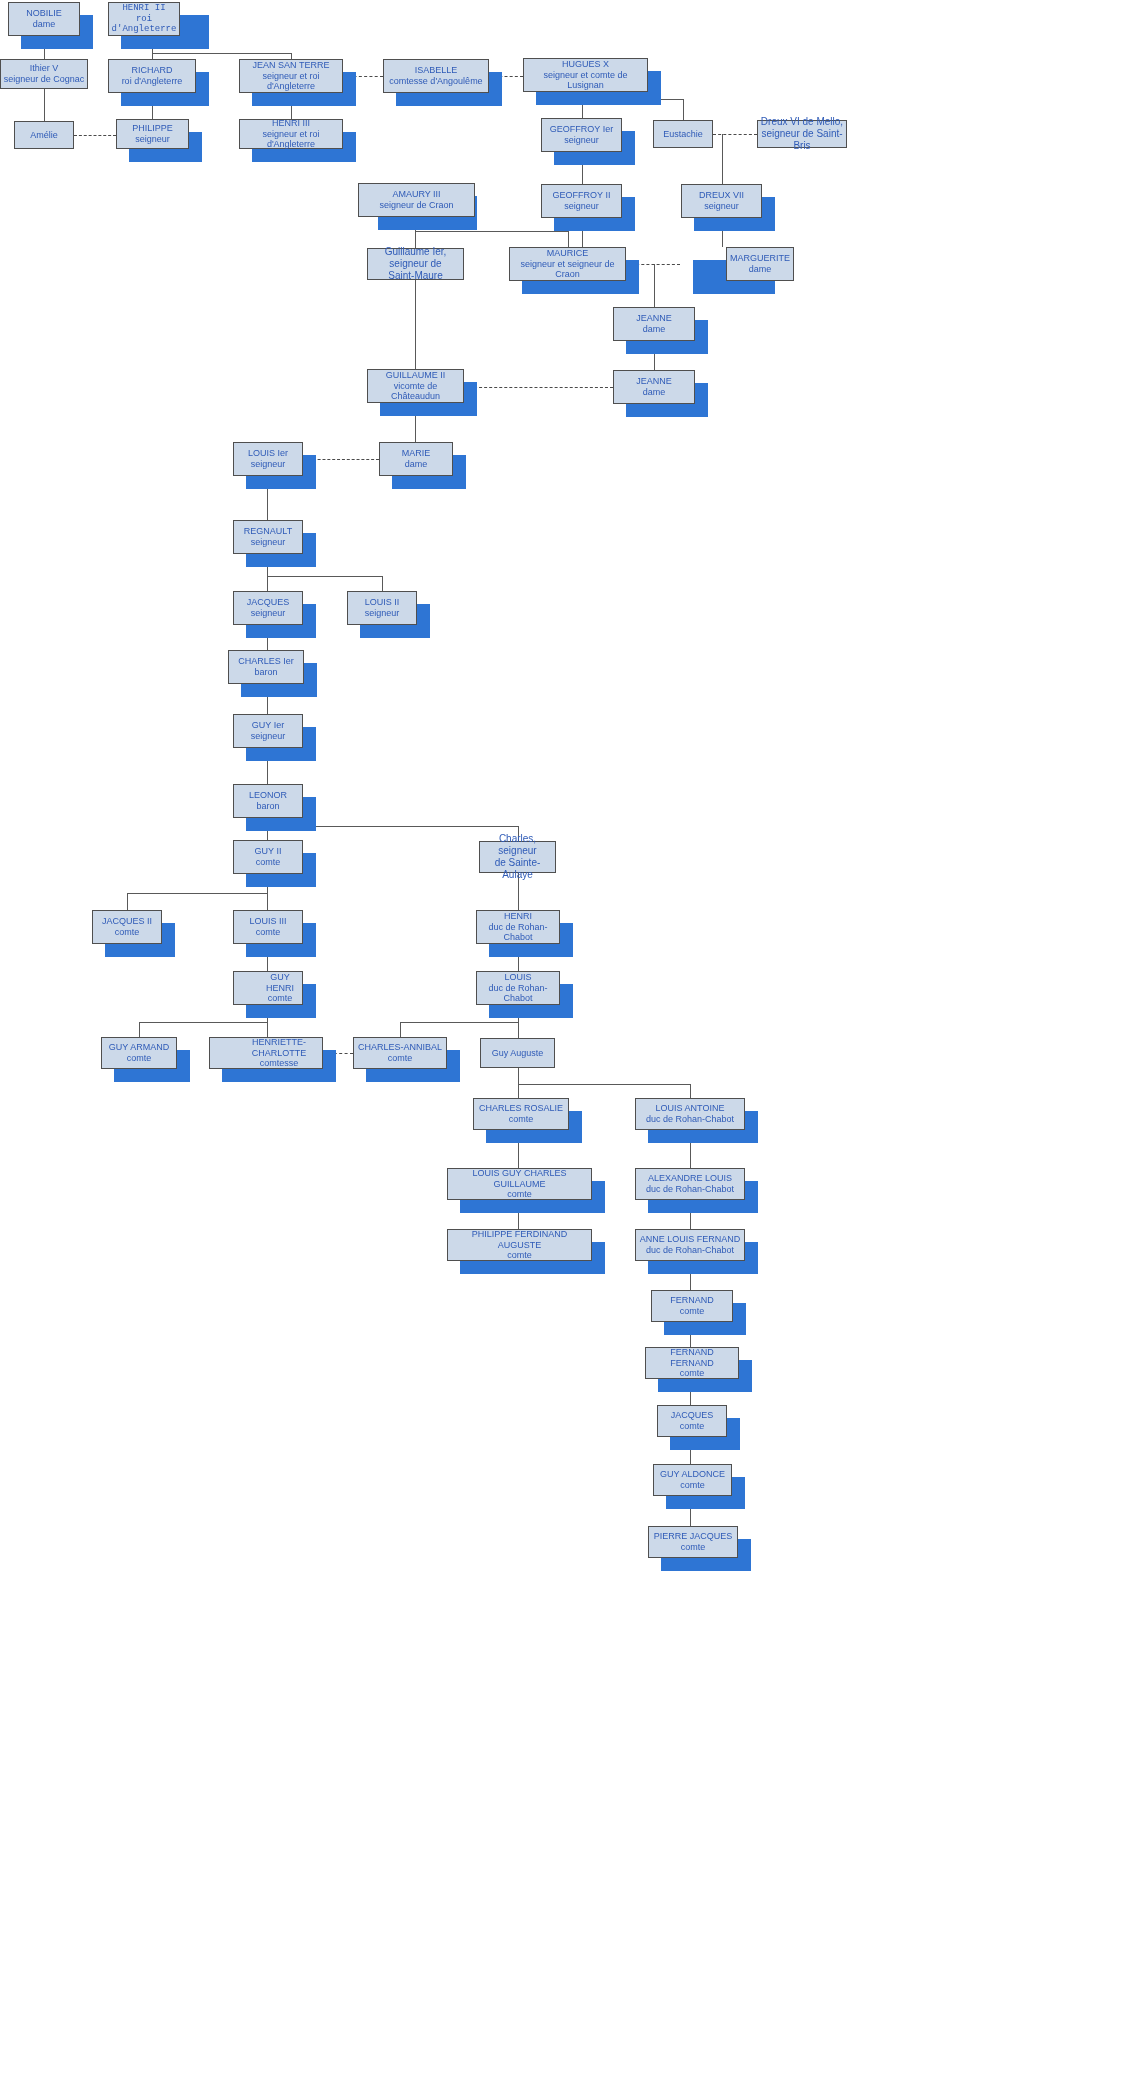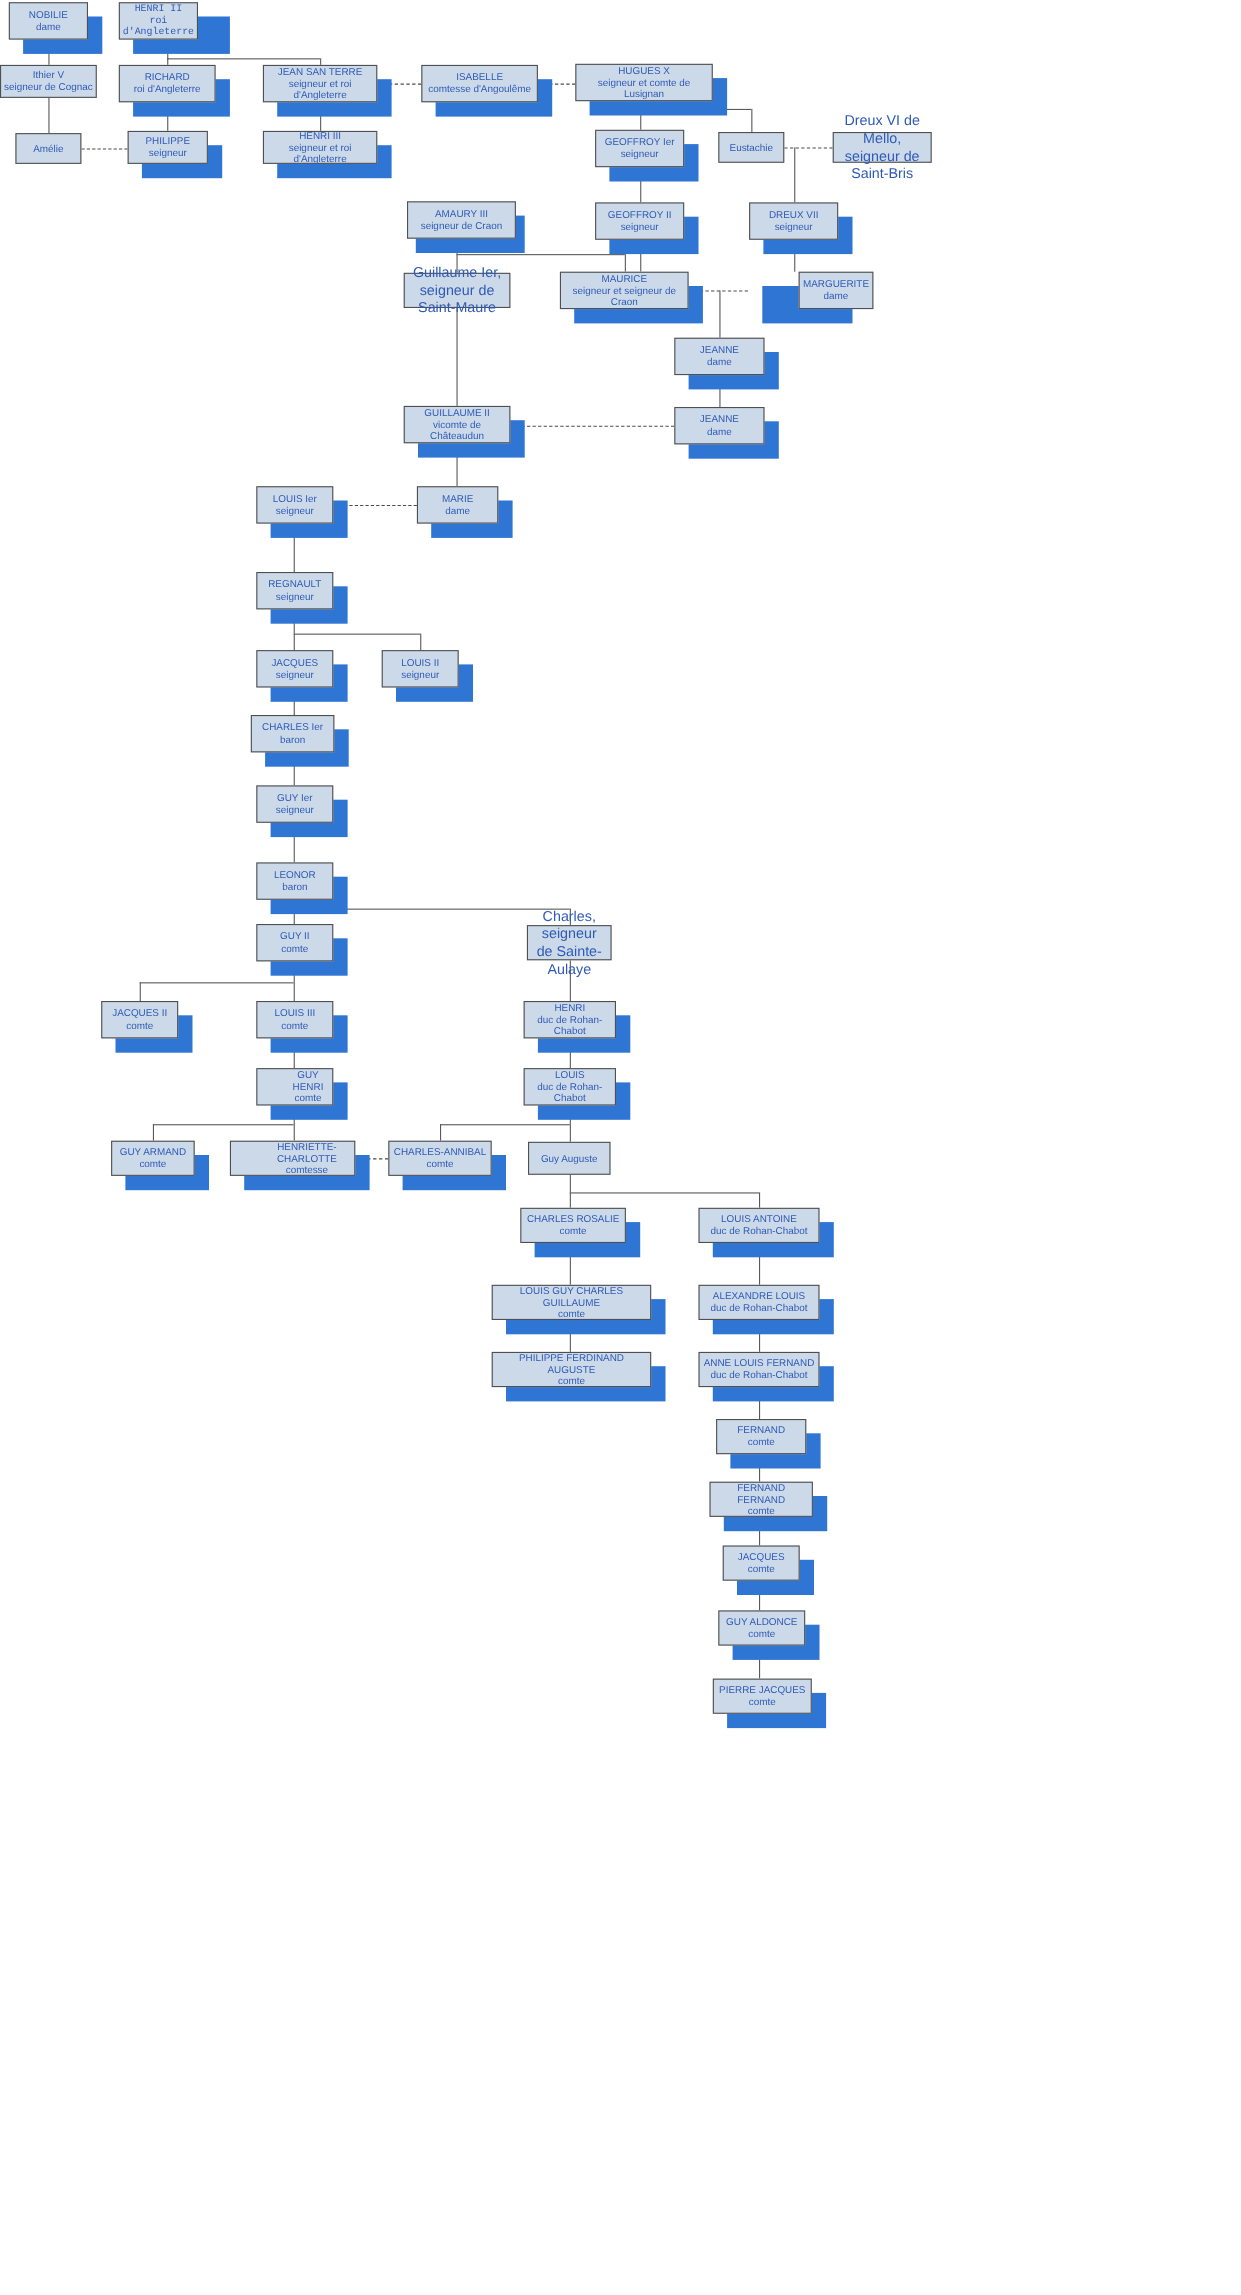--- a/index.html
+++ b/index.html
@@ -33,21 +33,21 @@
     align-items:center;
     justify-content:center;
     text-align:center;
     line-height:1.22;
     z-index:3;
     padding:1px 2px;
   }
   .node .n1{display:block;width:100%;}
   .node .n2{display:block;width:100%;}
   .f9{font-size:9px;}
-  .f8{font-size:13px;}
+  .f8{font-size:10px;}
 </style>
 </head>
 <body>
 
 <div id="stage">
 
   <div class="ln lnv" style="left:44px;top:36px;height:23px;"></div>
 
   <div class="ln lnv" style="left:44px;top:89px;height:32px;"></div>
 
@@ -207,21 +207,21 @@
         <span class="n2">seigneur</span>
       </div>
       <div class="node f9" style="left: 653px; top: 120px; width: 60px; height: 28px;">
         <span class="n1">Eustachie</span>
       </div>
       <div class="node f8" style="left: 757px; top: 120px; width: 90px; height: 28px;">
         <span class="n1">Dreux VI de Mello,</span>
         <span class="n2">seigneur de Saint-Bris</span>
       </div>
       <div class="shadow" style="left: 378px; top: 196px; width: 99px; height: 34px;"></div>
-      <div class="node f9" style="left: 370px; top: 183px; width: 99px; height: 34px;">
+      <div class="node f9" style="left: 358px; top: 183px; width: 117px; height: 34px;">
         <span class="n1">AMAURY III</span>
         <span class="n2">seigneur de Craon</span>
       </div>
       <div class="shadow" style="left: 554px; top: 197px; width: 81px; height: 34px;"></div>
       <div class="node f9" style="left: 541px; top: 184px; width: 81px; height: 34px;">
         <span class="n1">GEOFFROY II</span>
         <span class="n2">seigneur</span>
       </div>
       <div class="shadow" style="left: 694px; top: 197px; width: 81px; height: 34px;"></div>
       <div class="node f9" style="left: 681px; top: 184px; width: 81px; height: 34px;">

